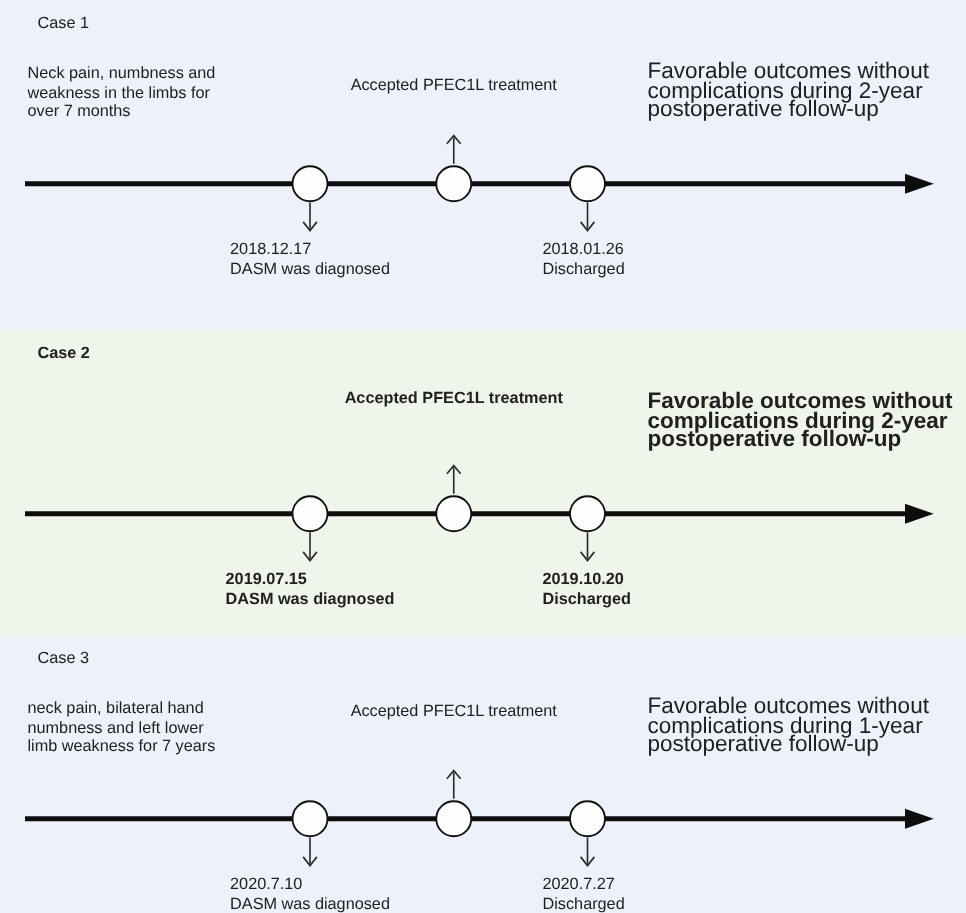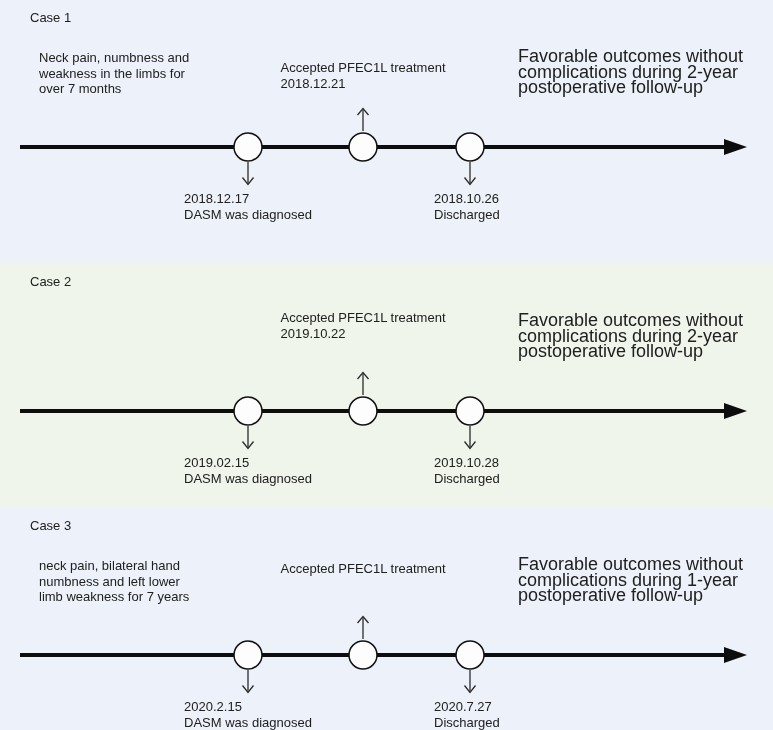--- a/index.html
+++ b/index.html
@@ -13,31 +13,31 @@
   * { margin: 0; padding: 0; box-sizing: border-box; }
   body {
     width: 773px; height: 730px; overflow: hidden;
     font-family: "Liberation Sans", sans-serif;
     color: var(--text);
     background: var(--panel_blue);
   }
   .figure { width: 773px; height: 730px; }
   .panel { position: relative; width: 773px; overflow: hidden; }
   .panel-blue  { background: var(--panel_blue); }
-  .panel-green { background: var(--panel_green); }
+  .panel-green { background: var(--panel_green); font-weight: bold; }
   .panel-1 { height: 264px; }
   .panel-2 { height: 244px; }
   .panel-3 { height: 267px; }
 
   .case-label {
     position: absolute; left: 30px; top: 10px;
     font-size: 13px; line-height: 16px;
   }
   .left-text {
-    position: absolute; left: 39px; top: 50px;
+    position: absolute; left: 22px; top: 50px;
     font-size: 13px; line-height: 15.5px;
     white-space: pre-line;
   }
   .center-text {
     position: absolute; left: 363px; top: 60px;
     transform: translateX(-50%);
     font-size: 13px; line-height: 16px;
     text-align: left; white-space: nowrap;
   }
   .panel-2 .center-text { top: 46px; }
@@ -69,21 +69,20 @@
 
 <div class="figure">
 
   <section class="panel panel-1 panel-blue">
     <div class="case-label">Case 1</div>
     <div class="left-text">Neck pain, numbness and
 weakness in the limbs for
 over 7 months</div>
     <div class="center-text">
       <div>Accepted PFEC1L treatment</div>
-      <div>2018.12.21</div>
     </div>
     <div class="right-text">Favorable outcomes without
 complications during 2-year
 postoperative follow-up</div>
 
     <svg class="timeline" viewBox="0 0 773 243" aria-hidden="true">
       <line class="tl-line" x1="20" y1="147" x2="727" y2="147"></line>
       <polygon class="tl-head" points="724,139 747,147 724,155"></polygon>
       <line class="tl-thin" x1="363" y1="131" x2="363" y2="110"></line>
       <polyline class="tl-thin" points="357.5,115 363,108.5 368.5,115"></polyline>
@@ -94,55 +93,54 @@
       <circle class="tl-node" cx="248" cy="147" r="14"></circle>
       <circle class="tl-node" cx="363" cy="147" r="14"></circle>
       <circle class="tl-node" cx="470" cy="147" r="14"></circle>
     </svg>
 
     <div class="below below-diag">
       <div>2018.12.17</div>
       <div>DASM was diagnosed</div>
     </div>
     <div class="below below-disch">
-      <div>2018.10.26</div>
+      <div>2018.01.26</div>
       <div>Discharged</div>
     </div>
   </section>
 
   <section class="panel panel-2 panel-green">
     <div class="case-label">Case 2</div>
     <div class="center-text">
       <div>Accepted PFEC1L treatment</div>
-      <div>2019.10.22</div>
     </div>
     <div class="right-text">Favorable outcomes without
 complications during 2-year
 postoperative follow-up</div>
 
     <svg class="timeline" viewBox="0 0 773 243" aria-hidden="true">
       <line class="tl-line" x1="20" y1="147" x2="727" y2="147"></line>
       <polygon class="tl-head" points="724,139 747,147 724,155"></polygon>
       <line class="tl-thin" x1="363" y1="131" x2="363" y2="110"></line>
       <polyline class="tl-thin" points="357.5,115 363,108.5 368.5,115"></polyline>
       <line class="tl-thin" x1="248" y1="162" x2="248" y2="183"></line>
       <polyline class="tl-thin" points="242.5,177.5 248,184.5 253.5,177.5"></polyline>
       <line class="tl-thin" x1="470" y1="162" x2="470" y2="183"></line>
       <polyline class="tl-thin" points="464.5,177.5 470,184.5 475.5,177.5"></polyline>
       <circle class="tl-node" cx="248" cy="147" r="14"></circle>
       <circle class="tl-node" cx="363" cy="147" r="14"></circle>
       <circle class="tl-node" cx="470" cy="147" r="14"></circle>
     </svg>
 
     <div class="below below-diag">
-      <div>2019.02.15</div>
+      <div>2019.07.15</div>
       <div>DASM was diagnosed</div>
     </div>
     <div class="below below-disch">
-      <div>2019.10.28</div>
+      <div>2019.10.20</div>
       <div>Discharged</div>
     </div>
   </section>
 
   <section class="panel panel-3 panel-blue">
     <div class="case-label">Case 3</div>
     <div class="left-text">neck pain, bilateral hand
 numbness and left lower
 limb weakness for 7 years</div>
     <div class="center-text">
@@ -160,21 +158,21 @@
       <line class="tl-thin" x1="248" y1="162" x2="248" y2="183"></line>
       <polyline class="tl-thin" points="242.5,177.5 248,184.5 253.5,177.5"></polyline>
       <line class="tl-thin" x1="470" y1="162" x2="470" y2="183"></line>
       <polyline class="tl-thin" points="464.5,177.5 470,184.5 475.5,177.5"></polyline>
       <circle class="tl-node" cx="248" cy="147" r="14"></circle>
       <circle class="tl-node" cx="363" cy="147" r="14"></circle>
       <circle class="tl-node" cx="470" cy="147" r="14"></circle>
     </svg>
 
     <div class="below below-diag">
-      <div>2020.2.15</div>
+      <div>2020.7.10</div>
       <div>DASM was diagnosed</div>
     </div>
     <div class="below below-disch">
       <div>2020.7.27</div>
       <div>Discharged</div>
     </div>
   </section>
 
 </div>
 

